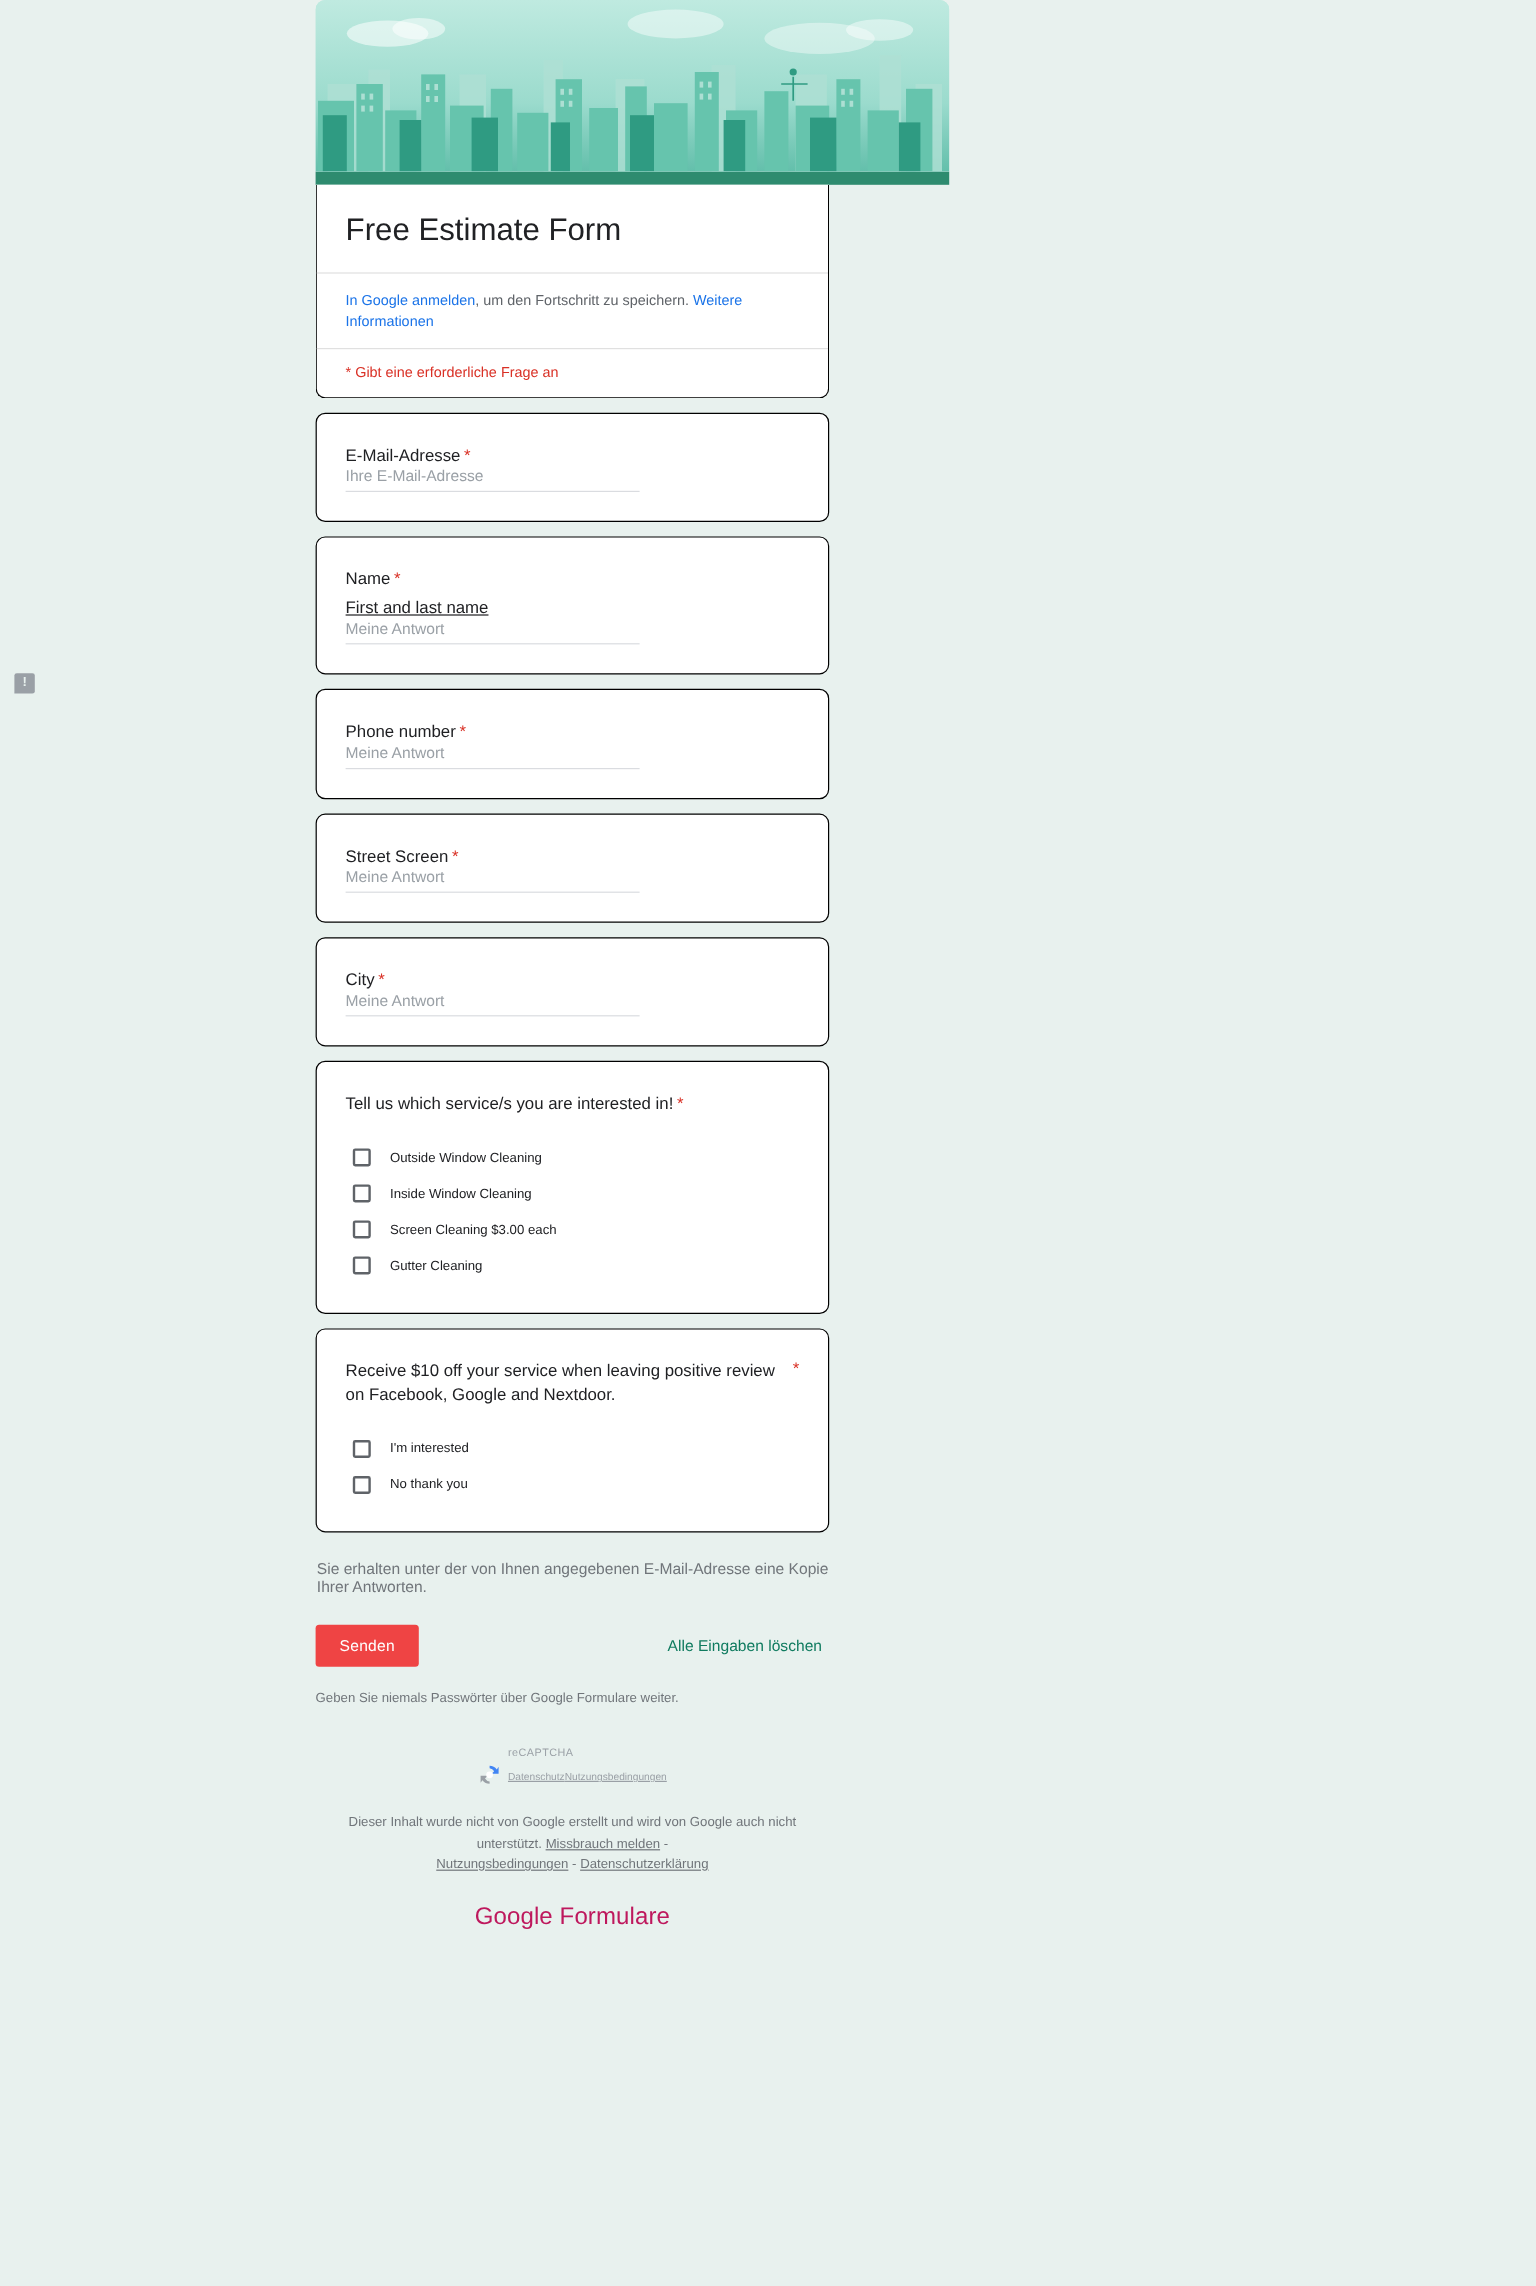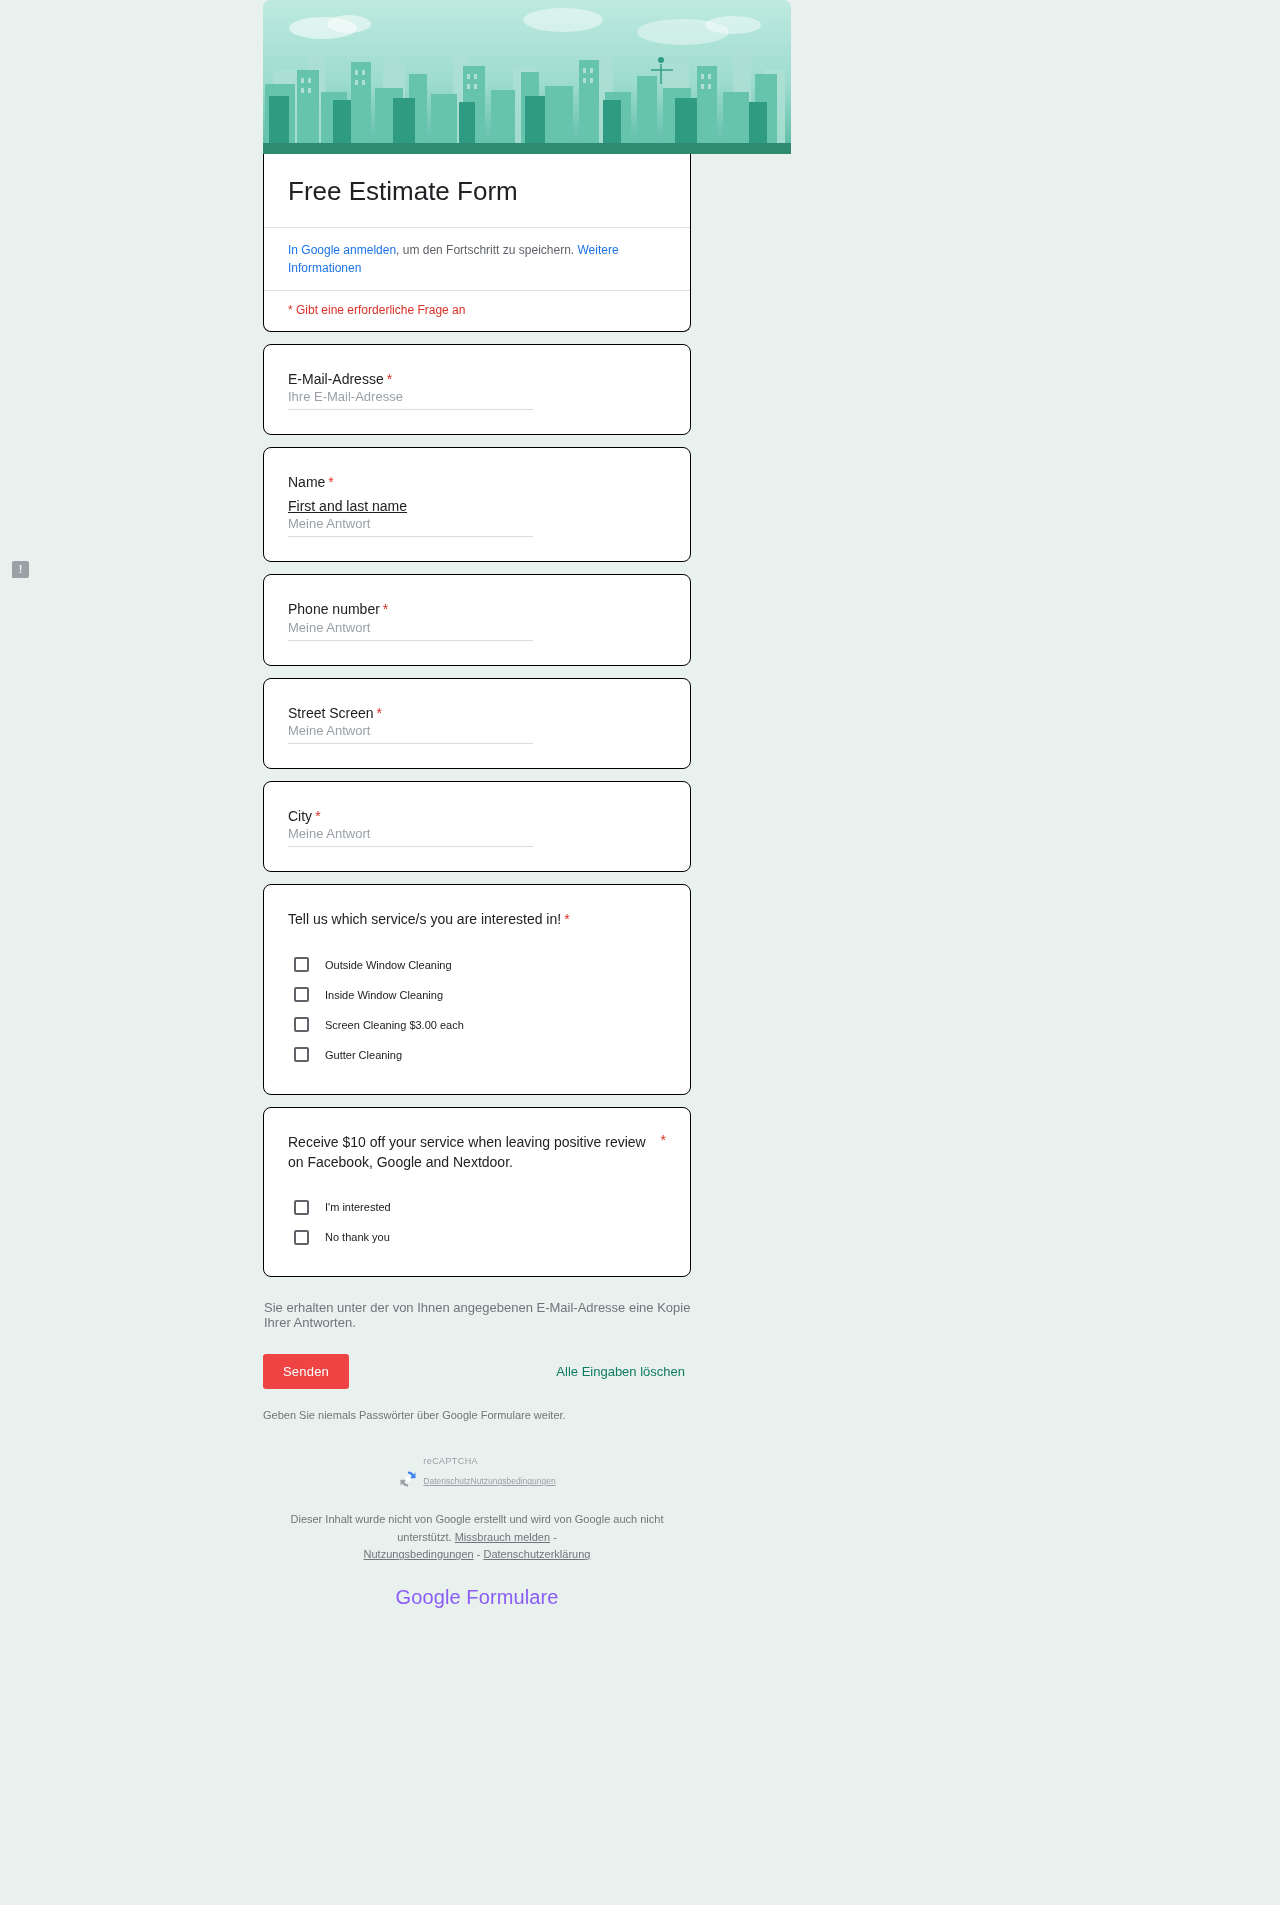--- a/index.html
+++ b/index.html
@@ -249,21 +249,21 @@
     text-decoration: underline;
   }
   .gforms {
     margin-top: 22px;
     text-align: center;
     font-size: 20px;
     color: #5f6368;
     letter-spacing: .1px;
     padding-bottom: 26px;
   }
-  .gforms .g-blue { color: #8b5cf6; }
+  .gforms .g-blue { color: #be185d; }
 </style>
 </head>
 <body>
 
 <div class="feedback-icon">
   <span>!</span>
 </div>
 
 <div class="form-column">
 

